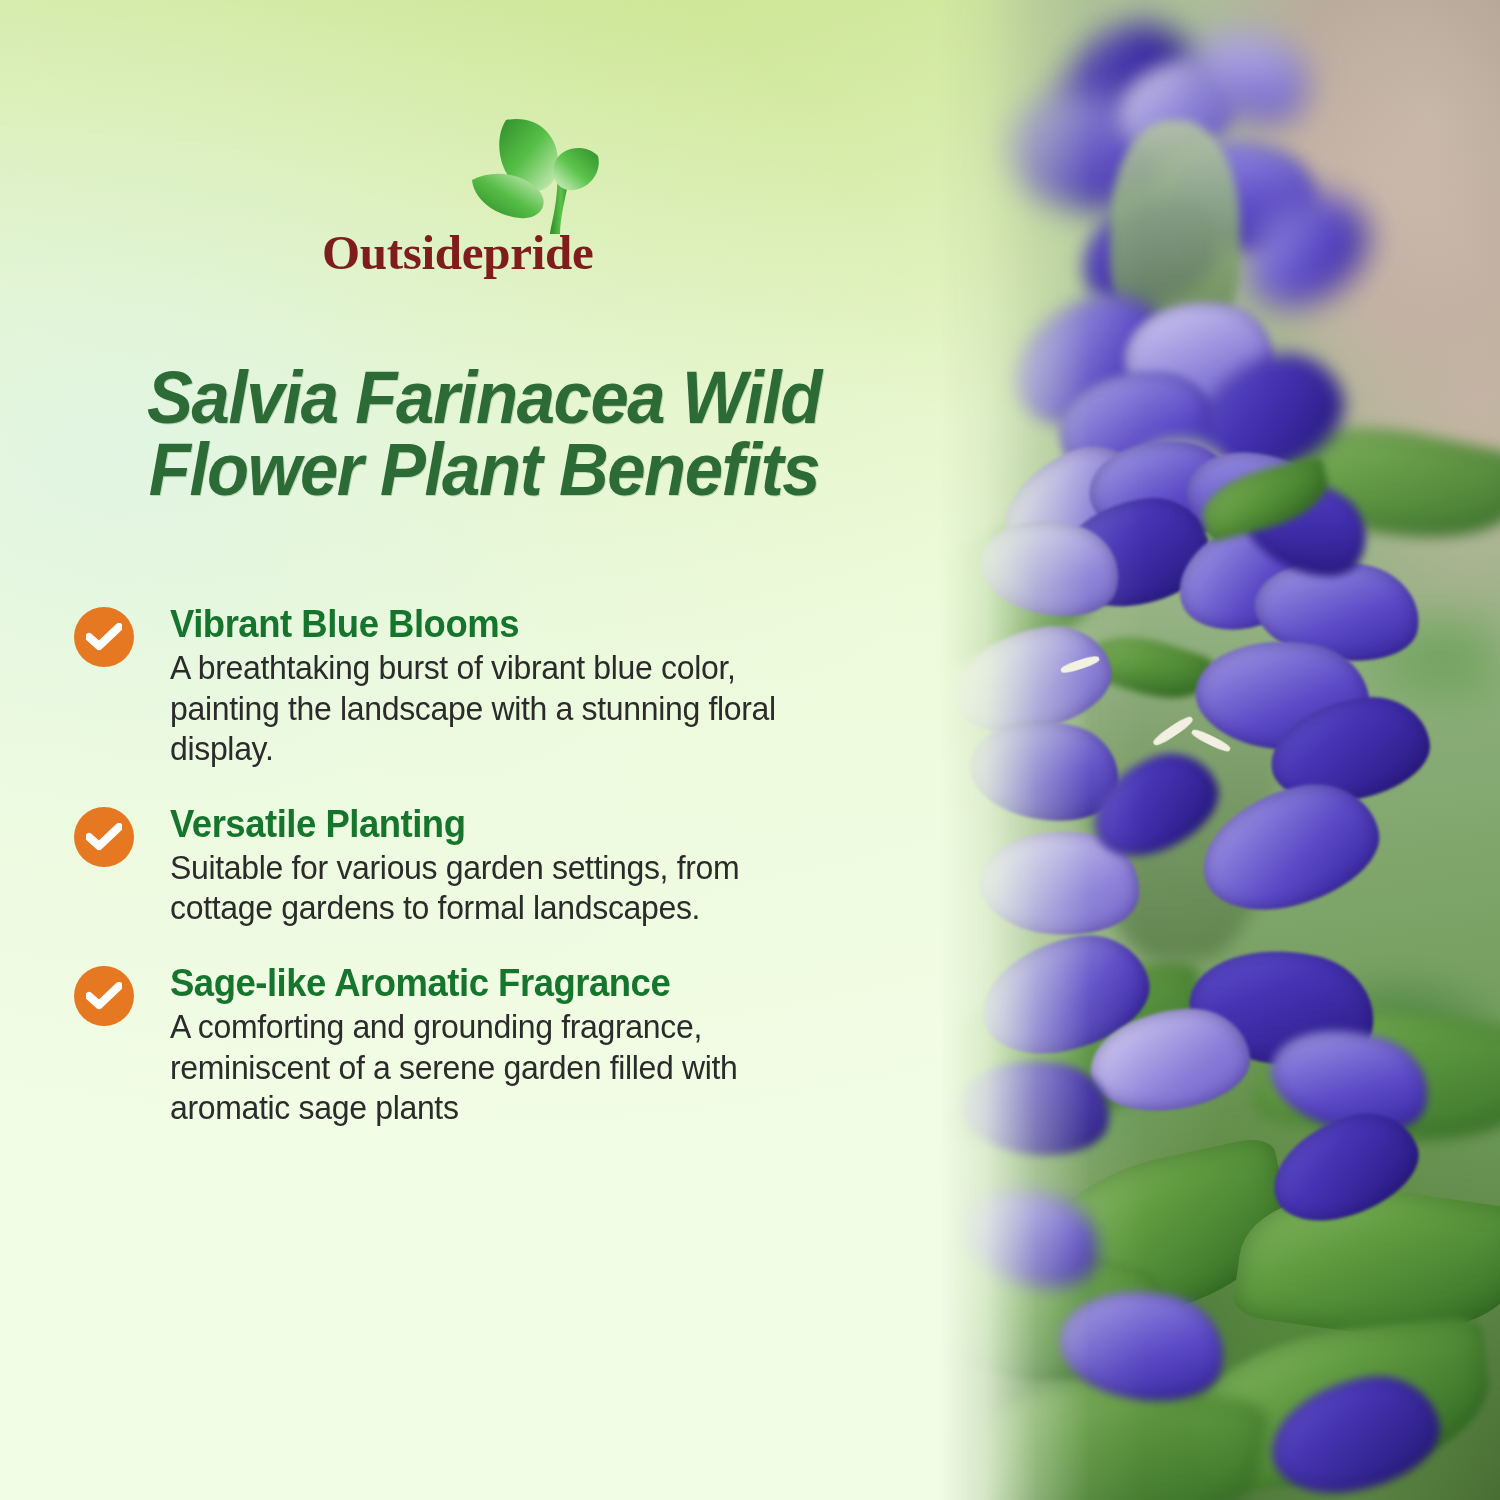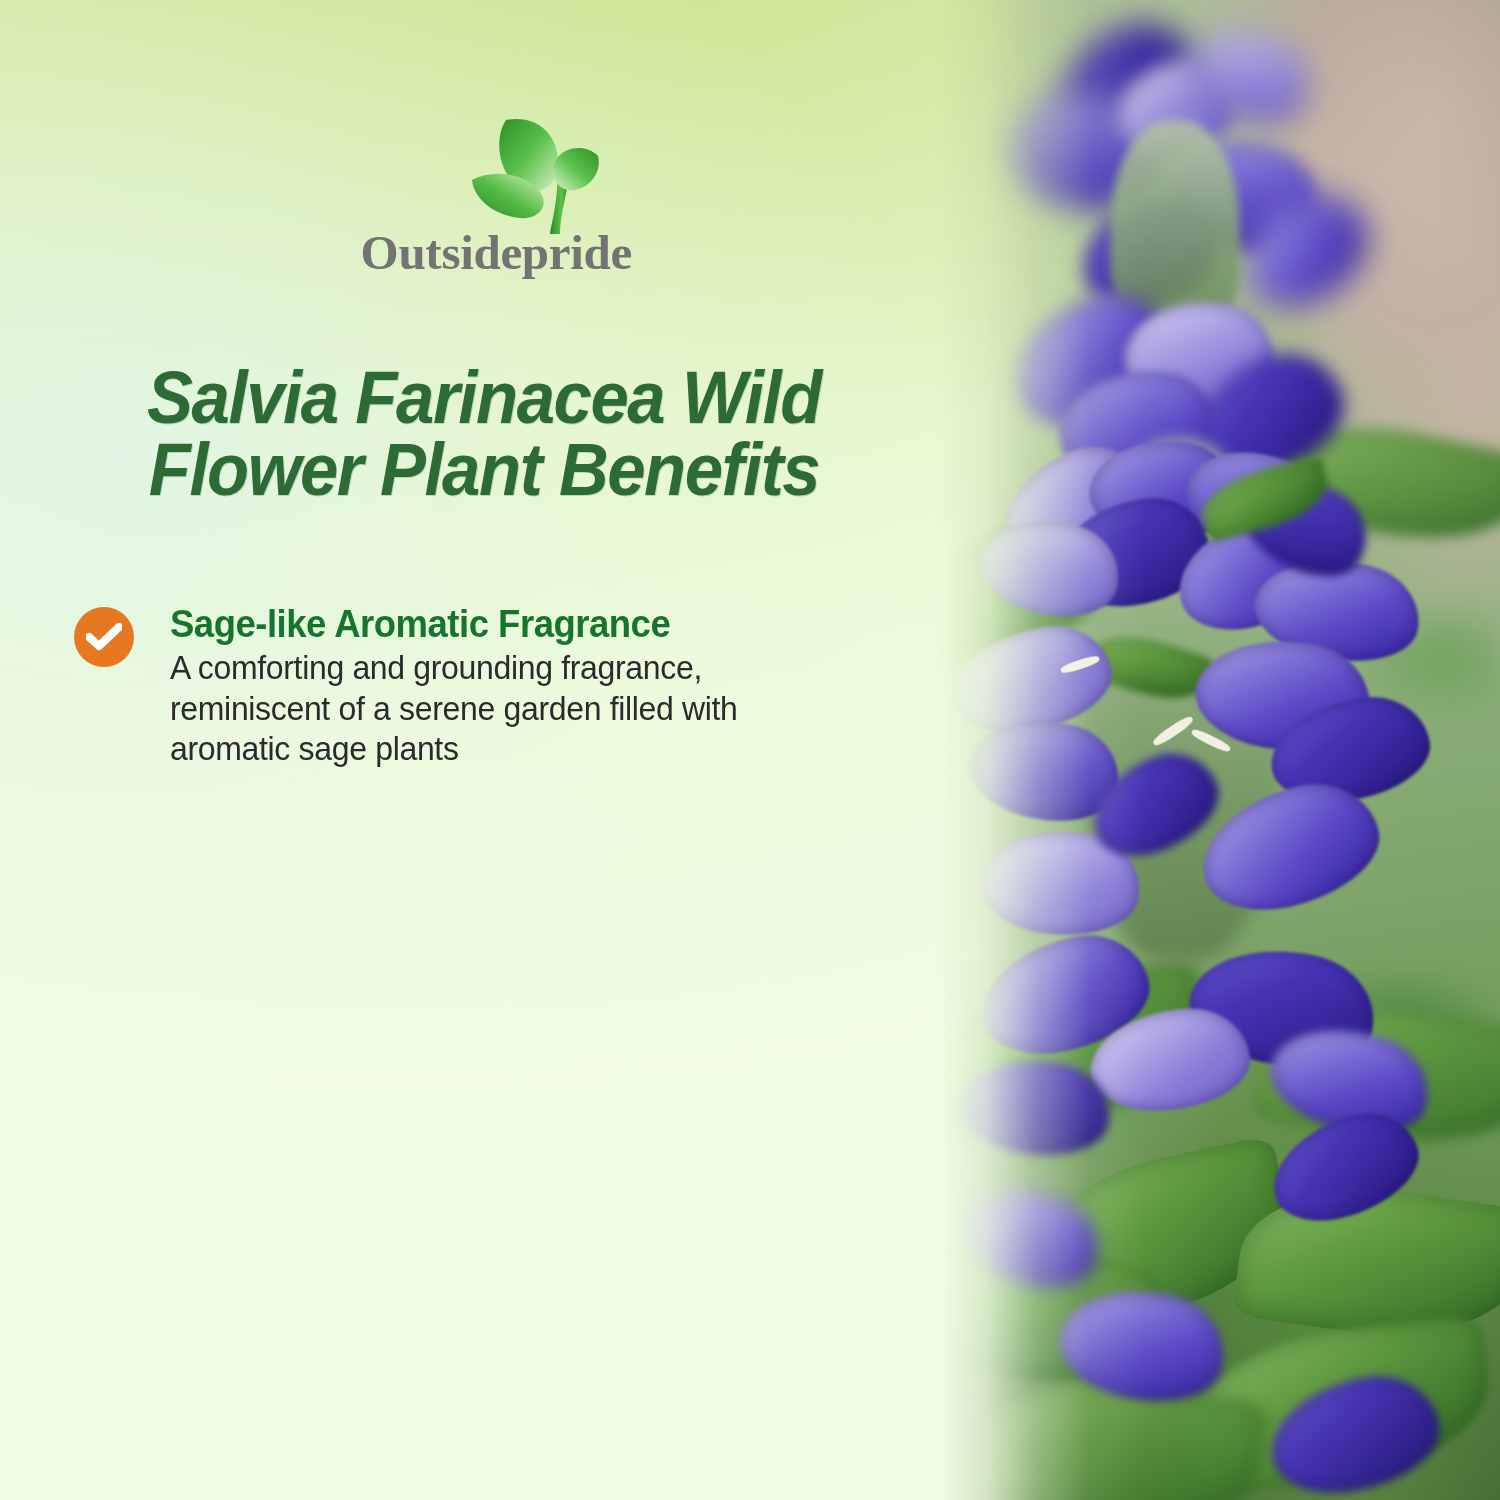--- a/index.html
+++ b/index.html
@@ -128,25 +128,25 @@
     left: 148px;
     top: 0;
     width: 132px;
     height: 122px;
   }
   .logo-word {
     position: absolute;
     left: 0;
     top: 116px;
     width: 310px;
-    text-align: right;
+    text-align: left;
     font-family: "Liberation Serif", serif;
     font-size: 49px;
     font-weight: 700;
-    color: #737373;
+    color: #7f1d1d;
     letter-spacing: -0.3px;
     line-height: 1;
   }
 
   
   .headline {
     position: absolute;
     left: 46px;
     top: 312px;
     width: 876px;
@@ -322,21 +322,42 @@
       </svg>
     </div>
     <div class="logo-word">Outsidepride</div>
   </div>
 
   <h1 class="headline">Salvia Farinacea Wild Flower Plant Benefits</h1>
 
   <div class="benefits">
 
 
-
+    <div class="benefit">
+      <div class="check">
+        <svg width="36" height="28" viewBox="0 0 36 28">
+          <path d="M3 14 L13 23 L33 4" fill="none" stroke="#ffffff" stroke-width="8" stroke-linecap="round" stroke-linejoin="round"></path>
+        </svg>
+      </div>
+      <p class="b-title">Vibrant Blue Blooms</p>
+      <p class="b-desc">A breathtaking burst of vibrant blue color,
+painting the landscape with a stunning floral
+display.</p>
+    </div>
+
+    <div class="benefit">
+      <div class="check">
+        <svg width="36" height="28" viewBox="0 0 36 28">
+          <path d="M3 14 L13 23 L33 4" fill="none" stroke="#ffffff" stroke-width="8" stroke-linecap="round" stroke-linejoin="round"></path>
+        </svg>
+      </div>
+      <p class="b-title">Versatile Planting</p>
+      <p class="b-desc">Suitable for various garden settings, from
+cottage gardens to formal landscapes.</p>
+    </div>
 
     <div class="benefit">
       <div class="check">
         <svg width="36" height="28" viewBox="0 0 36 28">
           <path d="M3 14 L13 23 L33 4" fill="none" stroke="#ffffff" stroke-width="8" stroke-linecap="round" stroke-linejoin="round"></path>
         </svg>
       </div>
       <p class="b-title">Sage-like Aromatic Fragrance</p>
       <p class="b-desc">A comforting and grounding fragrance,
 reminiscent of a serene garden filled with

